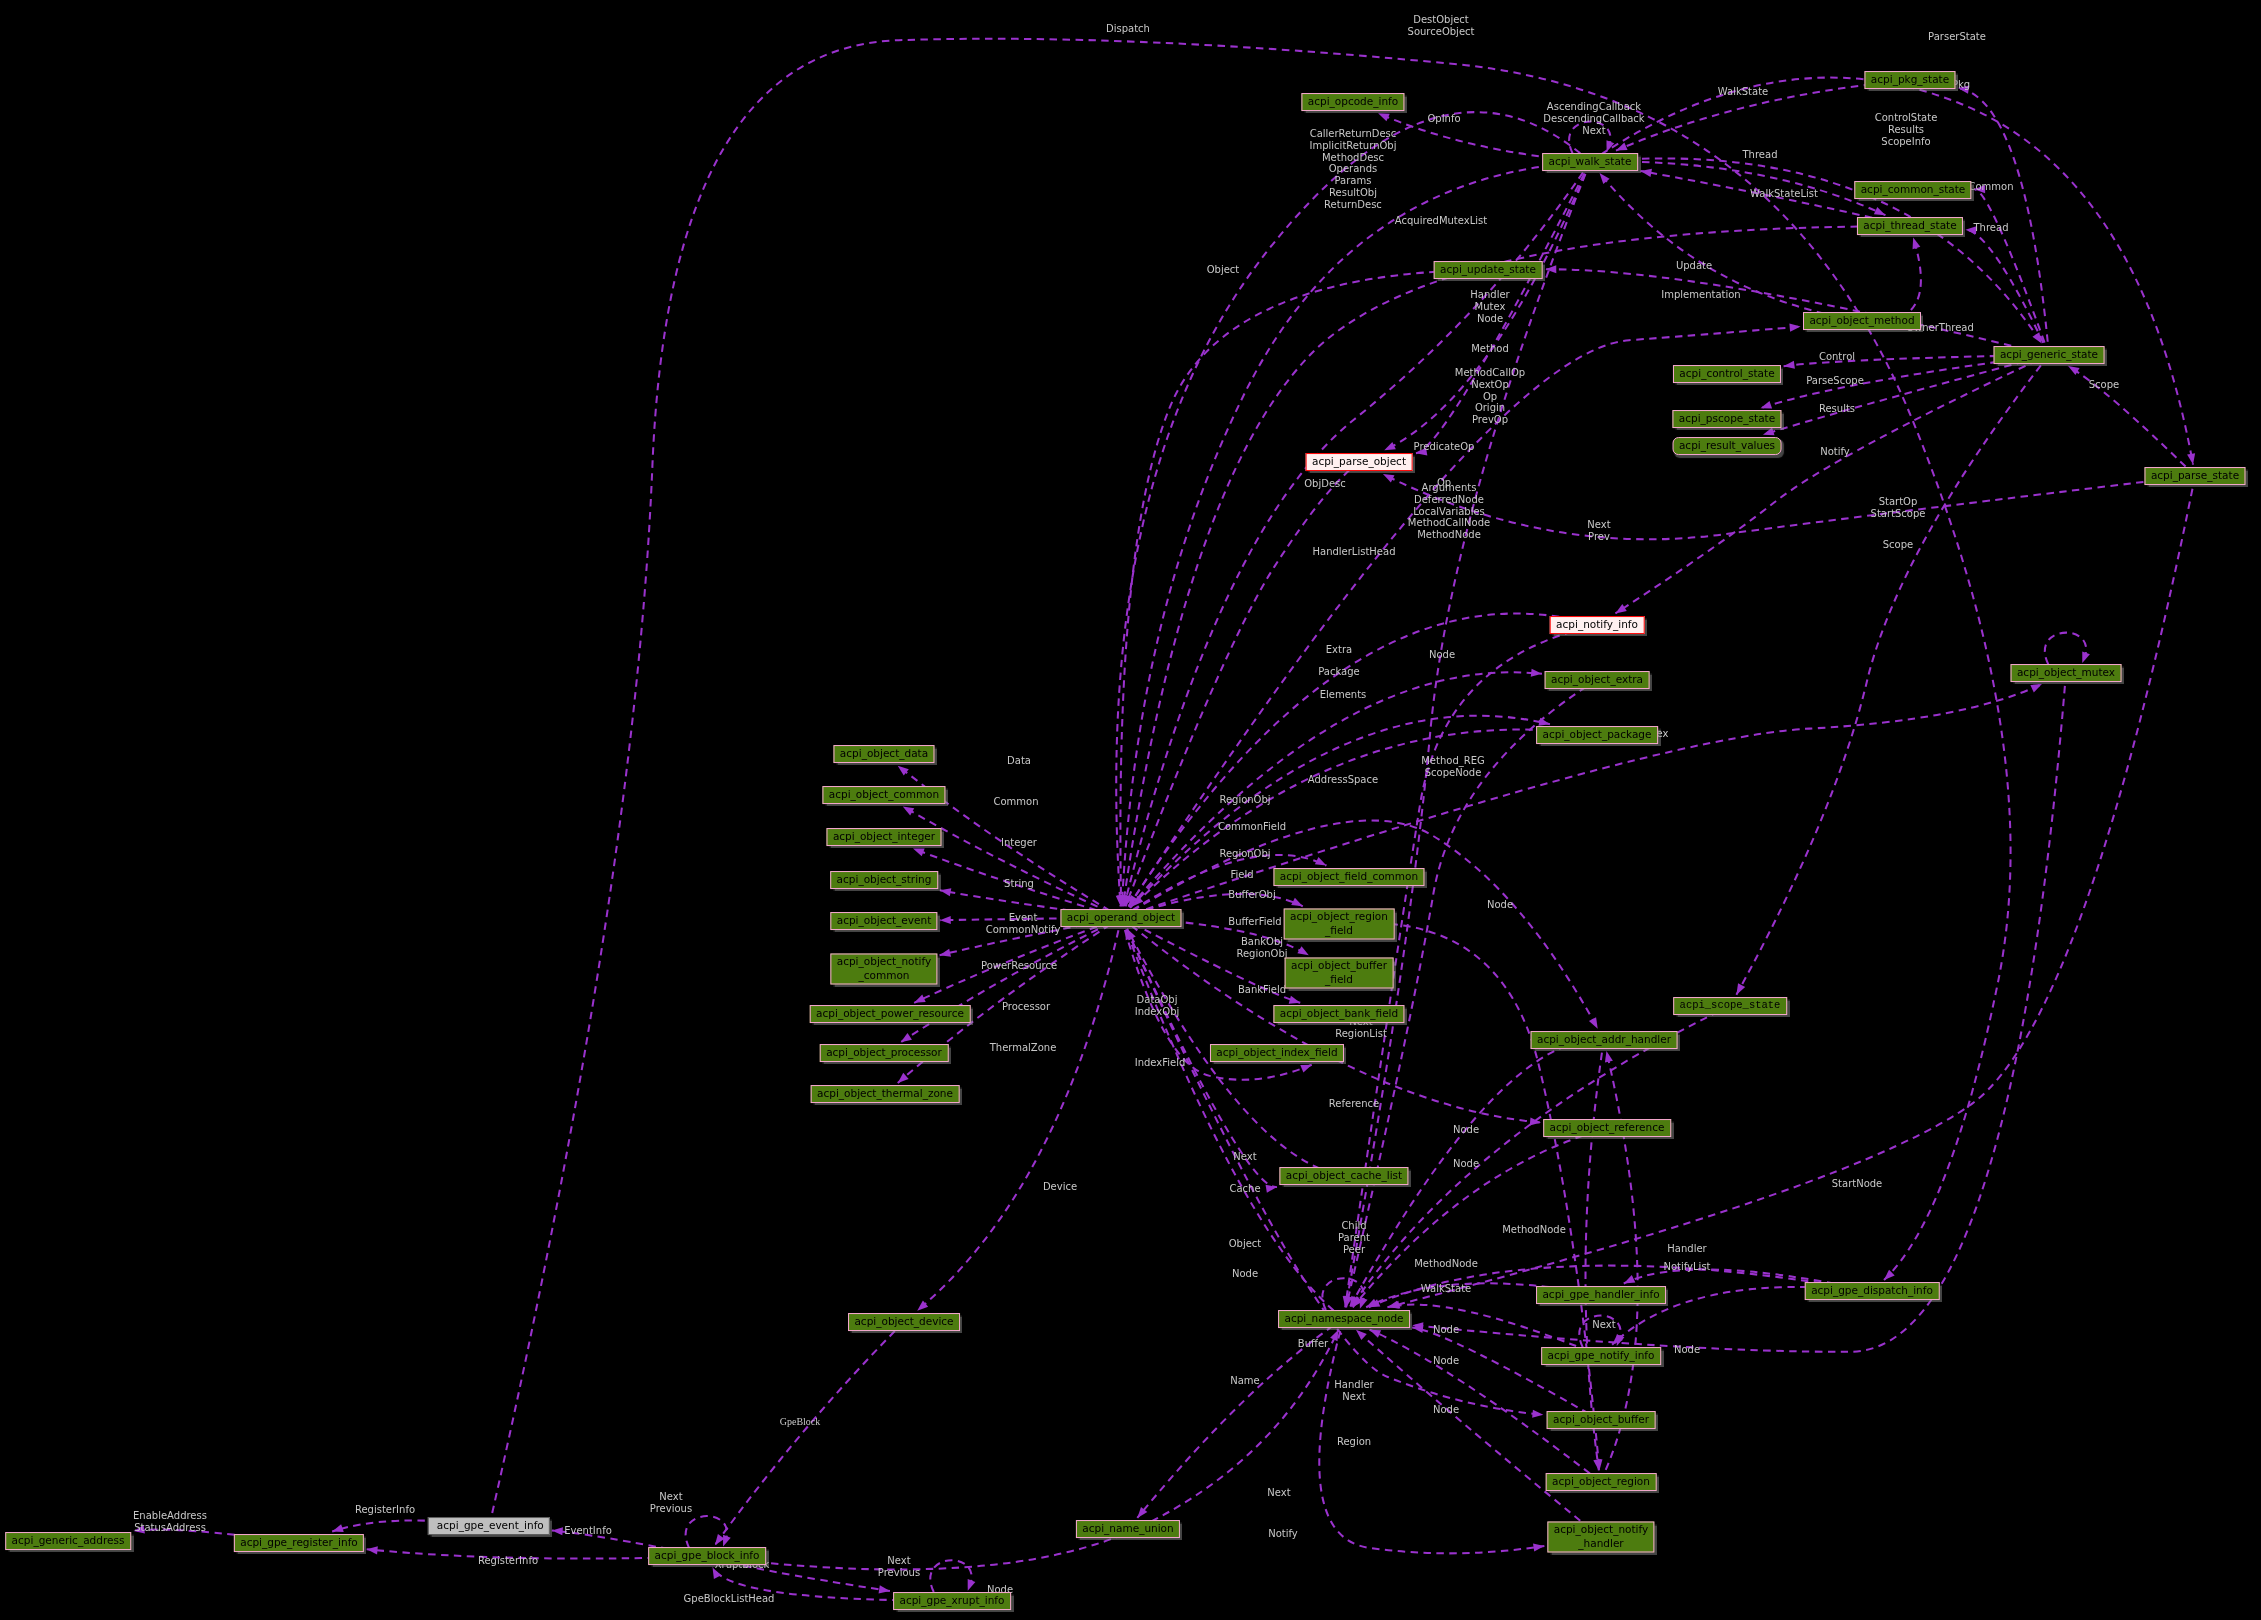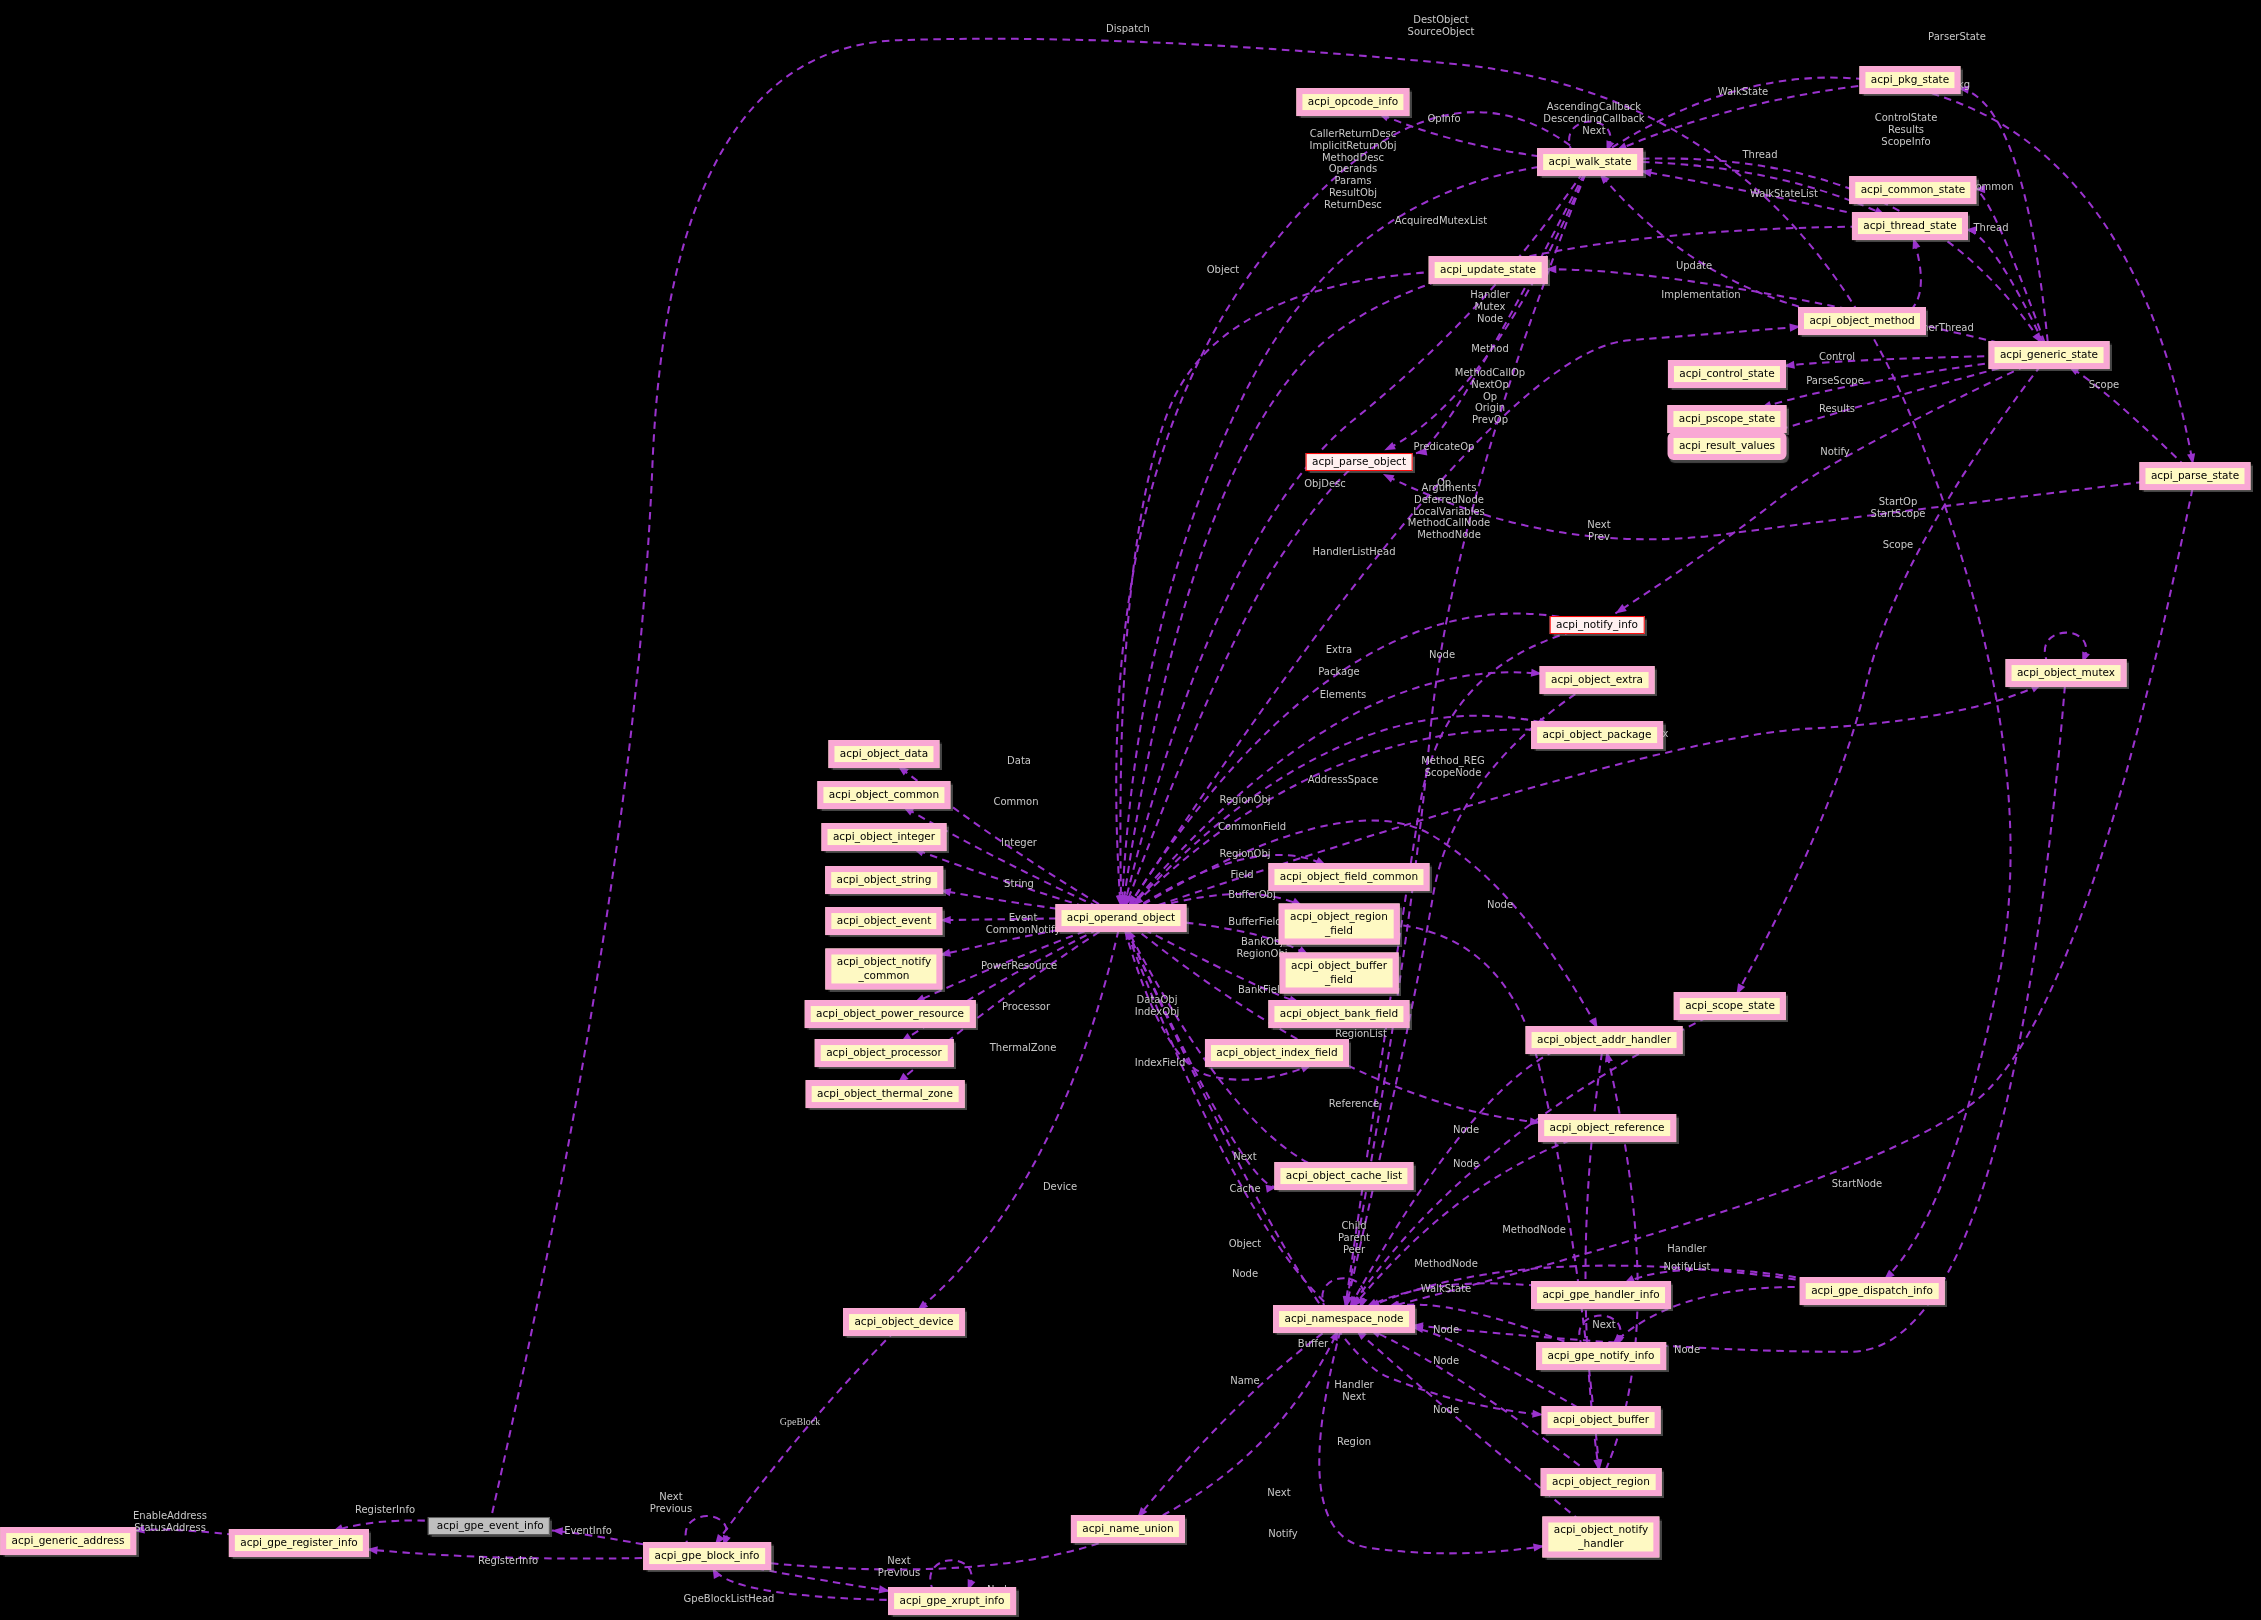--- a/index.html
+++ b/index.html
@@ -1,22 +1,22 @@
 <!DOCTYPE html>
 <html style="font-size:11px"><head>
 <meta charset="utf-8">
 <style>
   html,body{margin:0;padding:0;background:#000;}
   #diagram-canvas{position:relative;width:2261px;height:1621px;background:#000;overflow:hidden;
     font-family:"DejaVu Sans",sans-serif;}
   #edges-layer{position:absolute;left:0;top:0;z-index:1;}
   .elabel{position:absolute;transform:translate(-50%,-50%);color:#c8c8c8;font-size:10px;
     line-height:1.18;white-space:pre;text-align:center;z-index:2;}
-  .node{position:absolute;transform:translate(-50%,-50%);background:#fef9c3;color:#000;
-    border:6px solid #f9a8d4;box-shadow:2.4px 2.4px 1px rgba(150,150,150,.45);
+  .node{position:absolute;transform:translate(-50%,-50%);background:#4d7c0f;color:#000;
+    border:1px solid #f9a8d4;box-shadow:2.4px 2.4px 1px rgba(150,150,150,.45);
     padding:1.4px 5.4px;font-size:10.5px;line-height:1.25;white-space:pre;text-align:center;z-index:3;}
   .node.red{border:1.7px solid #f00;background:#fff0f0;}
   .node.grey{background:#bfbfbf;border:1px solid #5a5a5a;}
 </style>
 </head>
 <body>
 
 <div id="diagram-canvas" style="width: 2261px; height: 1621px;">
   <svg id="edges-layer" width="2261" height="1621" viewBox="0 0 3327 2385">
       <path d="M 2340 238 Q 2157.684819207391 223.09446906151473 2027.8523786060127 166.5" fill="none" stroke="#9a32cd" stroke-width="3" stroke-dasharray="11,8"></path>
@@ -363,21 +363,21 @@
       <div class="node" style="left: 884px; top: 1053px;">acpi_object_processor</div>
       <div class="node" style="left: 885px; top: 1094px;">acpi_object_thermal_zone</div>
       <div class="node" style="left: 1121px; top: 918px;">acpi_operand_object</div>
       <div class="node" style="left: 1349px; top: 877px;">acpi_object_field_common</div>
       <div class="node" style="left: 1339px; top: 924px;">acpi_object_region
 _field</div>
       <div class="node" style="left: 1339px; top: 973px;">acpi_object_buffer
 _field</div>
       <div class="node" style="left: 1339px; top: 1014px;">acpi_object_bank_field</div>
       <div class="node" style="left: 1269px; top: 1053px; margin-left: 8px;">acpi_object_index_field</div>
-      <div class="node" style="left: 1730px; top: 1006px;">acpi_scope_state</div>
+      <div class="node" style="left: 1730px; top: 1006px; font-family: Liberation Mono, monospace;">acpi_scope_state</div>
       <div class="node" style="left: 1604px; top: 1040px;">acpi_object_addr_handler</div>
       <div class="node" style="left: 1607px; top: 1128px;">acpi_object_reference</div>
       <div class="node" style="left: 1344px; top: 1176px;">acpi_object_cache_list</div>
       <div class="node" style="left: 1344px; top: 1319px;">acpi_namespace_node</div>
       <div class="node" style="left: 1601px; top: 1295px;">acpi_gpe_handler_info</div>
       <div class="node" style="left: 1601px; top: 1356px;">acpi_gpe_notify_info</div>
       <div class="node" style="left: 1872px; top: 1291px;">acpi_gpe_dispatch_info</div>
       <div class="node" style="left: 1601px; top: 1420px;">acpi_object_buffer</div>
       <div class="node" style="left: 1601px; top: 1482px;">acpi_object_region</div>
       <div class="node" style="left: 1601px; top: 1537px;">acpi_object_notify

